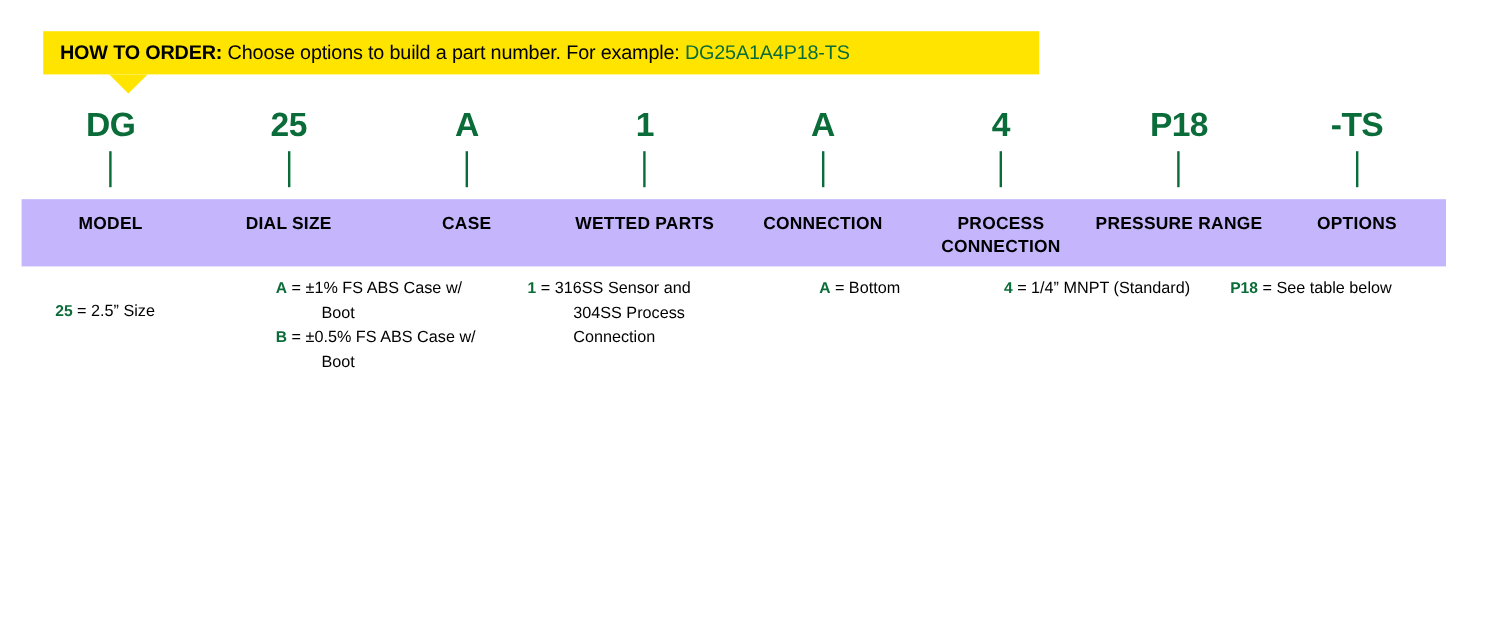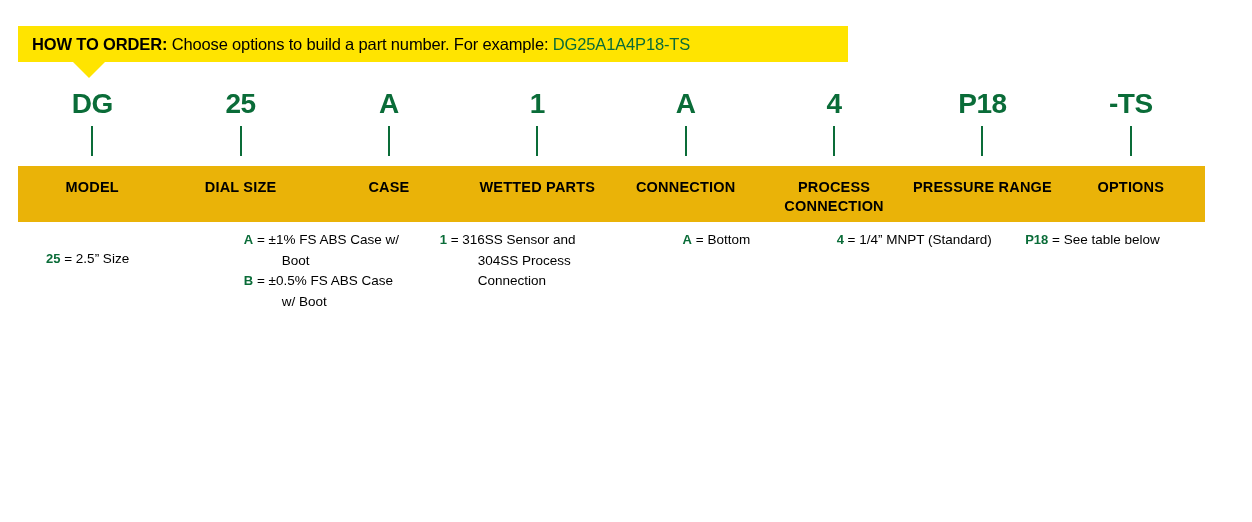--- a/index.html
+++ b/index.html
@@ -12,21 +12,21 @@
     height: 522px;
     font-family: "Liberation Sans", sans-serif;
     color: #000000;
     overflow: hidden;
     position: relative;
   }
 
   
   .banner-wrap {
     position: absolute;
-    left: 18px;
+    left: 36px;
     top: 26px;
     width: 830px;
   }
   .banner {
     background: #ffe400;
     height: 36px;
     line-height: 36px;
     padding: 0 14px;
     box-sizing: border-box;
     font-size: 16.5px;
@@ -76,21 +76,21 @@
     margin: 6px auto 0 auto;
   }
 
   
   .headband {
     position: absolute;
     left: 18px;
     top: 166px;
     width: 1187px;
     height: 56px;
-    background: #eab308;
+    background: #c4b5fd;
     display: flex;
     align-items: flex-start;
   }
   .headcell {
     flex: 1 1 0;
     text-align: center;
     font-size: 14.5px;
     font-weight: bold;
     line-height: 19px;
     padding-top: 12px;
@@ -123,21 +123,21 @@
     max-width: 118px;
   }
   .optline .code {
     font-weight: bold;
     color: #0a6c38;
     font-size: 13px;
   }
   
   .c0 .optline { margin-left: 14px; }
   .c1 .optline { margin-left: 22px; margin-top: 19px; }
-  .c2 .optline { margin-left: 22px; }
+  .c2 .optline { margin-left: 8px; }
   .c3 .optline { margin-left: 20px; }
   .c4 .optline { margin-left: 12px; text-align: center; }
   .c5 .optline { margin-left: 12px; text-align: center; }
   .c6 .optline { margin-left: 12px; }
   .c7 .optline { margin-left: 20px; }
 </style>
 </head>
 <body>
 
 <div class="banner-wrap">

